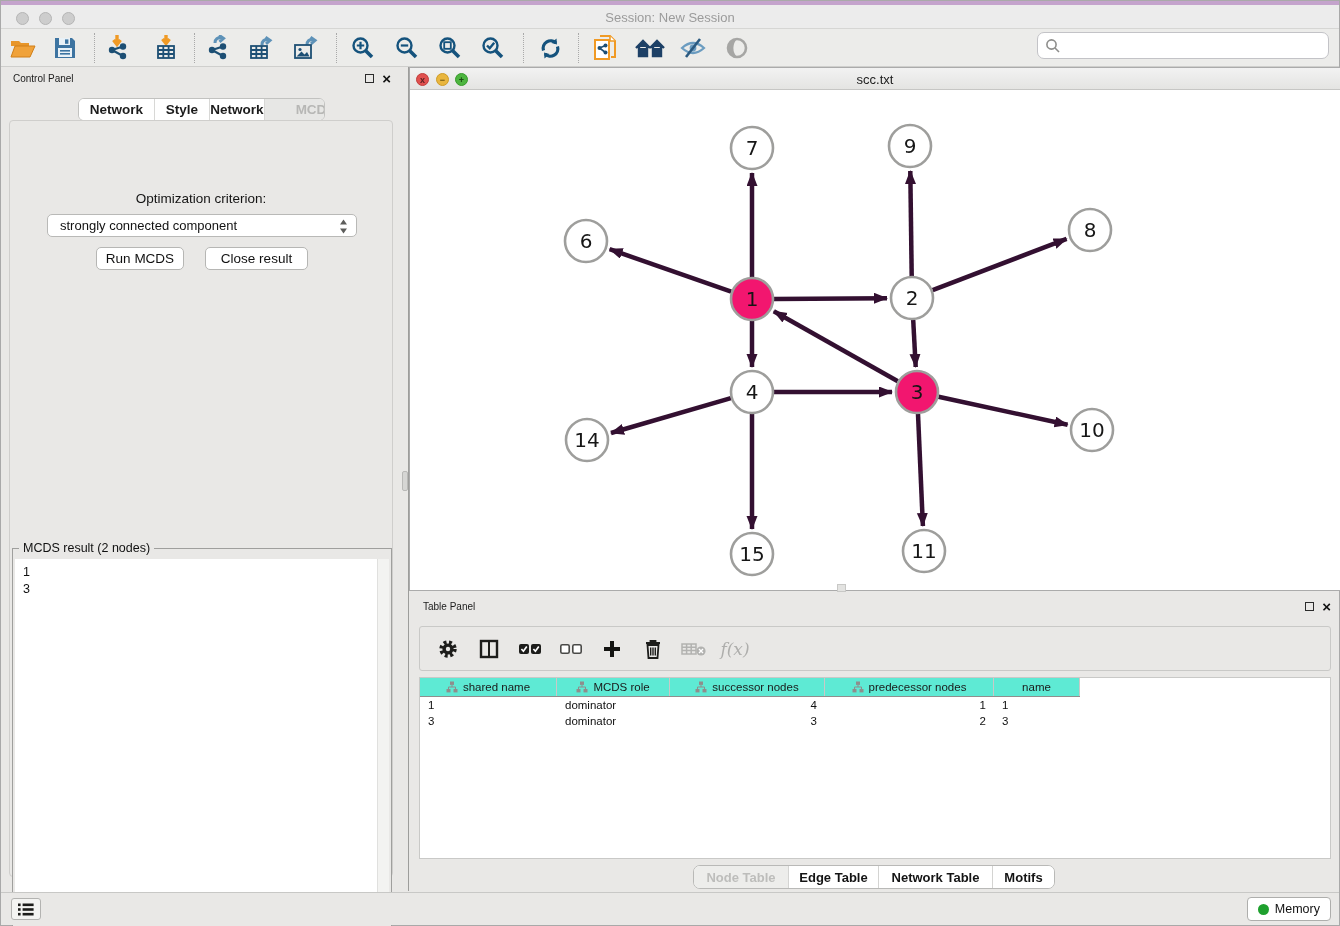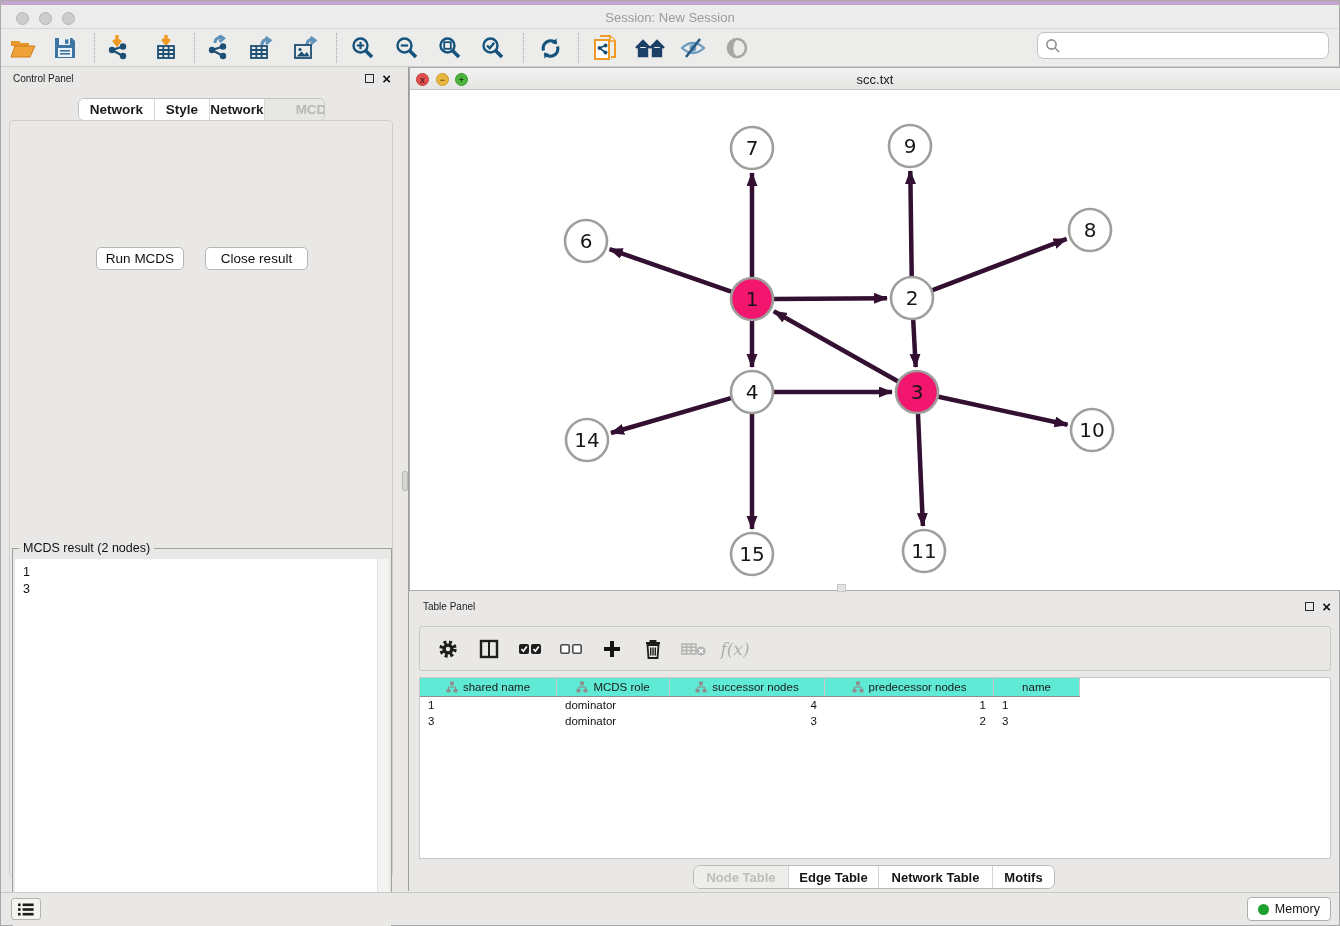--- a/index.html
+++ b/index.html
@@ -278,20 +278,28 @@
     </div>
 
     <div class="cp-tabs">
       <div class="cp-tab" style="width:75px">Network</div>
       <div class="cp-tab" style="width:55px">Style</div>
       <div class="cp-tab" style="width:55px">Network</div>
       <div class="cp-tab sel" style="width:60px">MCDS</div>
     </div>
 
     <div class="cp-body">
+      <div class="opt-label">Optimization criterion:</div>
+      <div class="combo">
+        <span>strongly connected component</span>
+        <svg class="stepper" width="9" height="15" viewBox="0 0 9 15">
+            <path d="M4.5 0.5 L8 5.5 H1z" fill="#5d5d5b"></path>
+            <path d="M4.5 14.5 L1 9.5 H8z" fill="#5d5d5b"></path>
+          </svg>
+      </div>
       <div class="cp-btn" style="left:86px; width:88px">Run MCDS</div>
       <div class="cp-btn" style="left:195px; width:103px">Close result</div>
 
       <div class="fieldset">
         <div class="fieldset-legend">MCDS result (2 nodes)</div>
         <div class="result-area">
           <div>1</div>
           <div>3</div>
         </div>
         <div class="result-scroll"></div>

